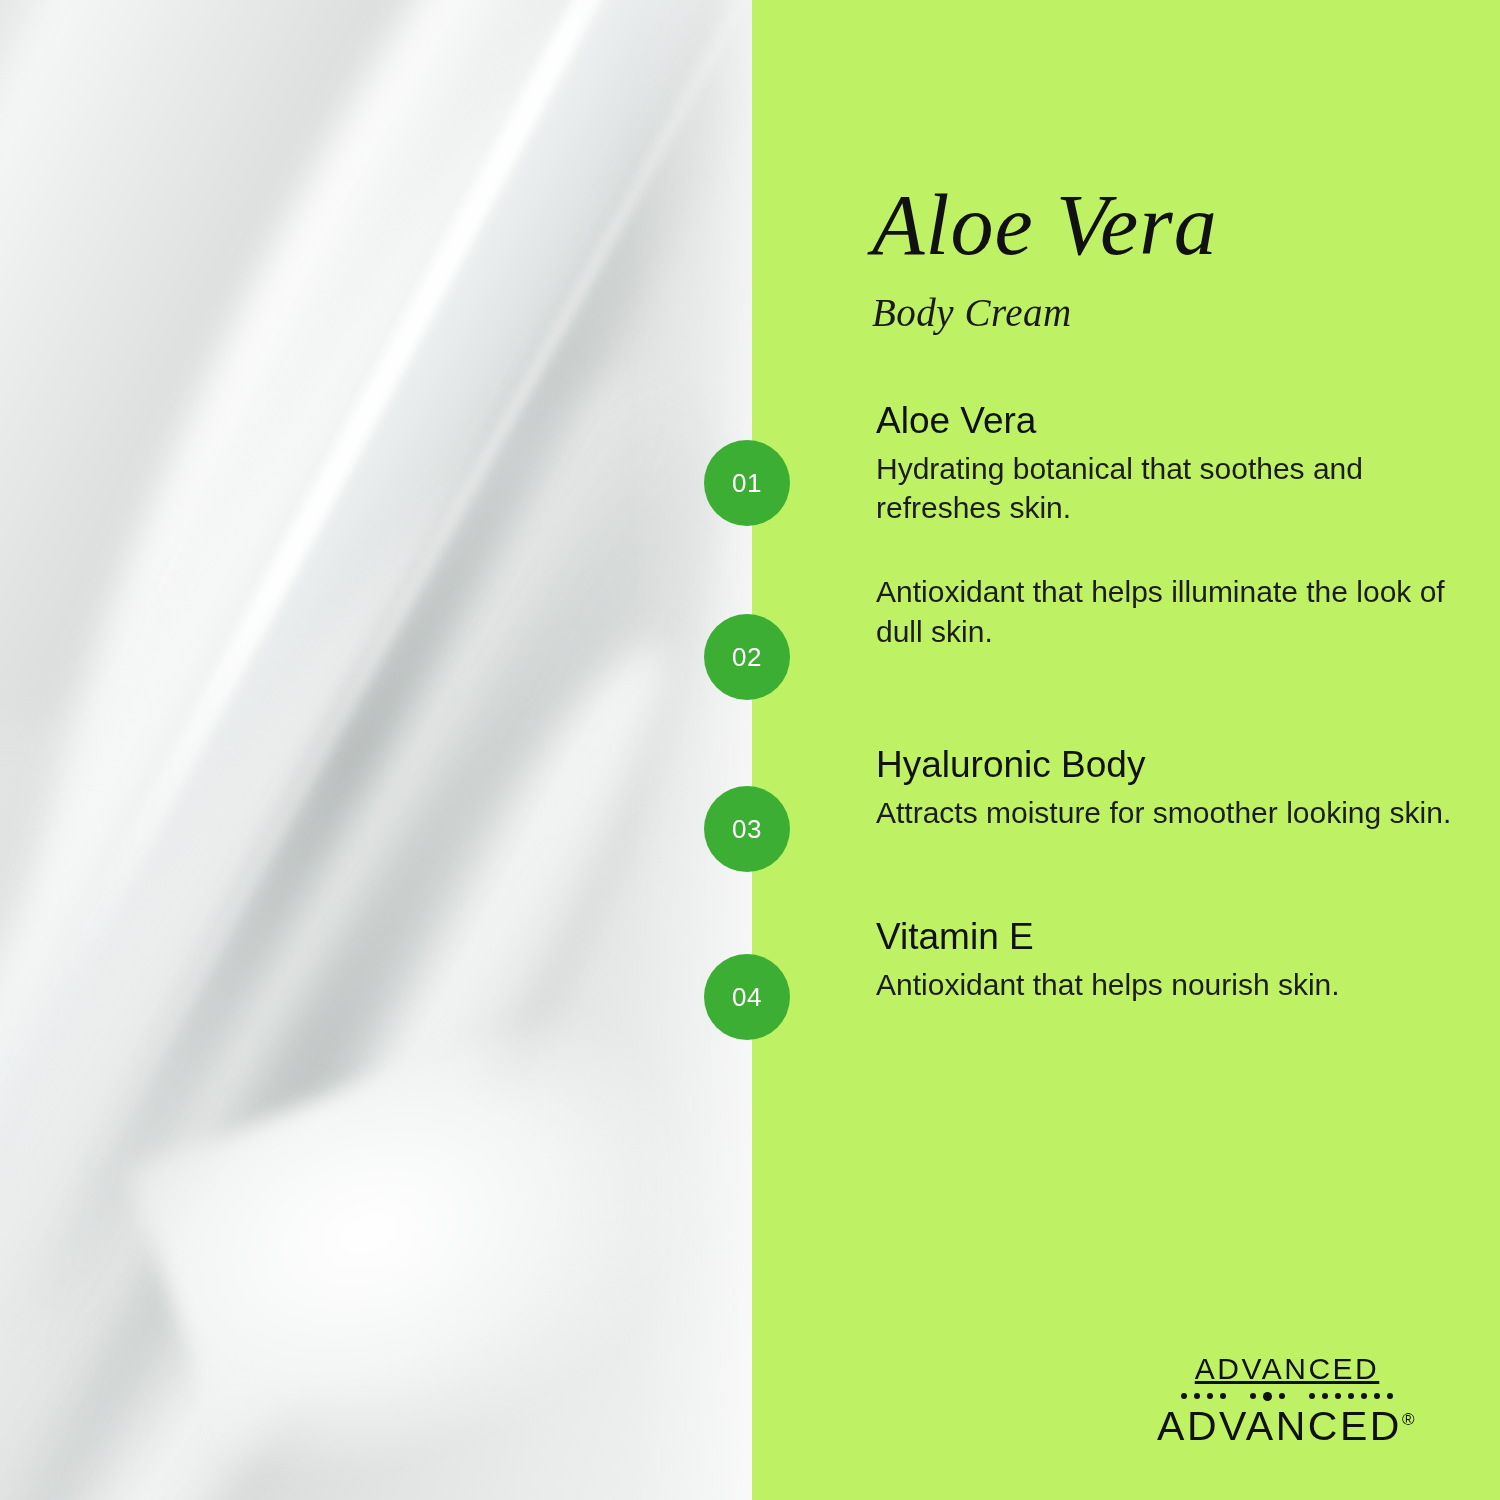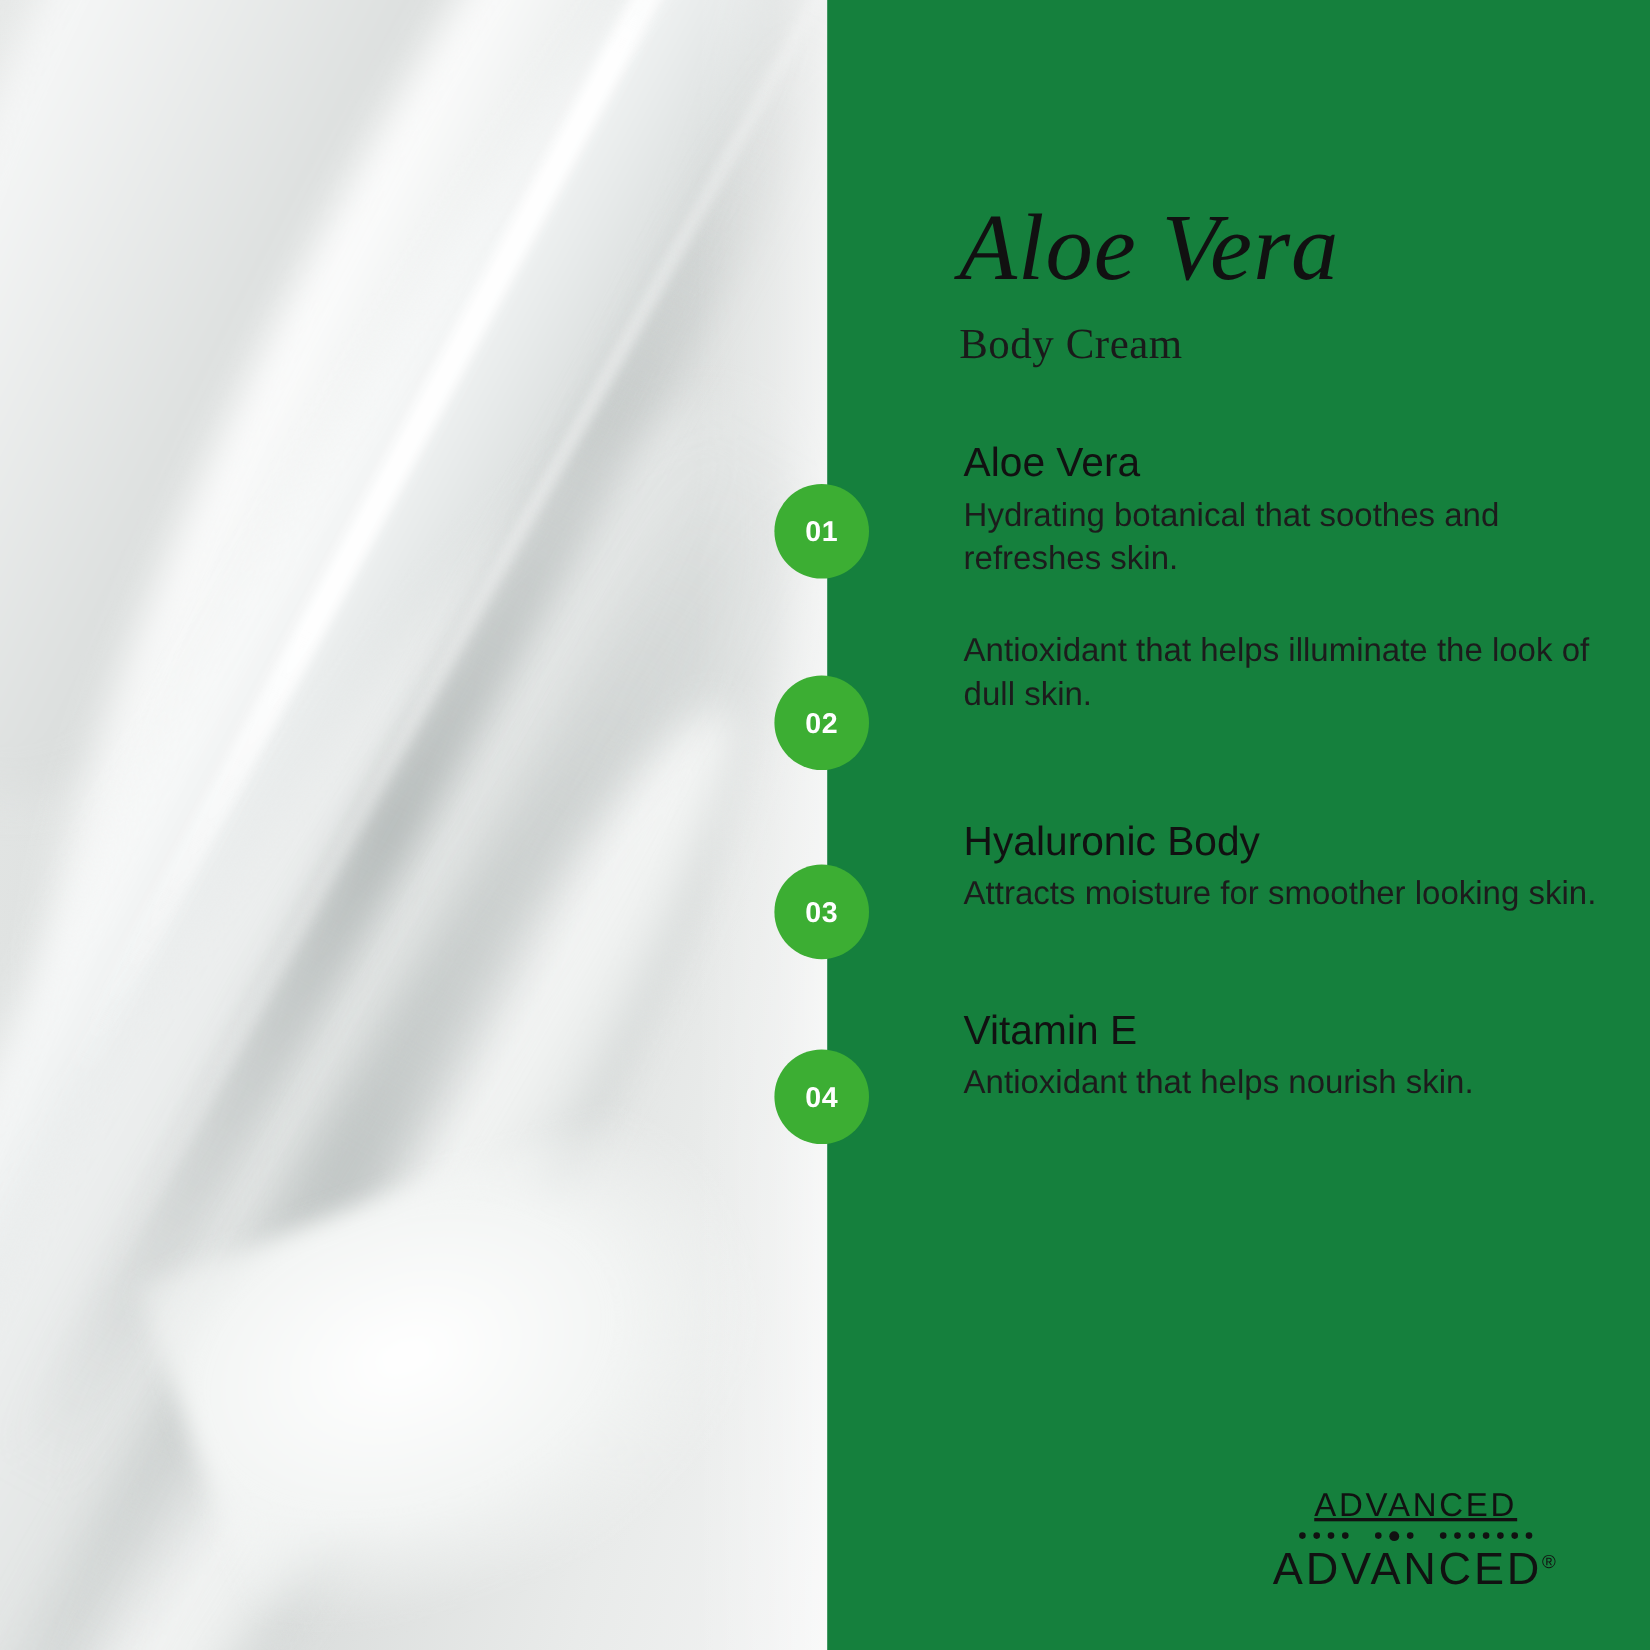--- a/index.html
+++ b/index.html
@@ -113,41 +113,42 @@
     background: linear-gradient(90deg, rgba(255,255,255,0) 0%, rgba(255,255,255,.25) 60%, rgba(255,255,255,.55) 100%);
   }
 
   
   .content {
     position: absolute;
     left: 752px;
     top: 0;
     width: 748px;
     height: 1500px;
-    background: #15803d;
+    background: #bef264;
   }
 
   .title {
     position: absolute;
     left: 120px;
     top: 182px;
     width: 580px;
     font-family: "Liberation Serif", serif;
     font-style: italic;
     font-size: 86px;
     line-height: 1;
     color: #111111;
     letter-spacing: 1px;
   }
   .subtitle {
     position: absolute;
     left: 120px;
     top: 290px;
     width: 580px;
     font-family: "Liberation Serif", serif;
+    font-style: italic;
     font-size: 39px;
     color: #1a1a1a;
     letter-spacing: .5px;
   }
 
   .ingredients {
     position: absolute;
     left: 0;
     top: 400px;
     width: 748px;
@@ -163,21 +164,21 @@
     top: 34px;
     width: 86px;
     height: 86px;
     border-radius: 50%;
     background: #3cae33;
     color: #ffffff;
     display: flex;
     align-items: center;
     justify-content: center;
     font-size: 26px;
-    font-weight: 700;
+    font-weight: 400;
     letter-spacing: .5px;
   }
   .ing-text {
     margin-left: 124px;
     padding-right: 20px;
   }
   .ing-name {
     font-size: 37px;
     color: #111111;
     line-height: 1.15;

